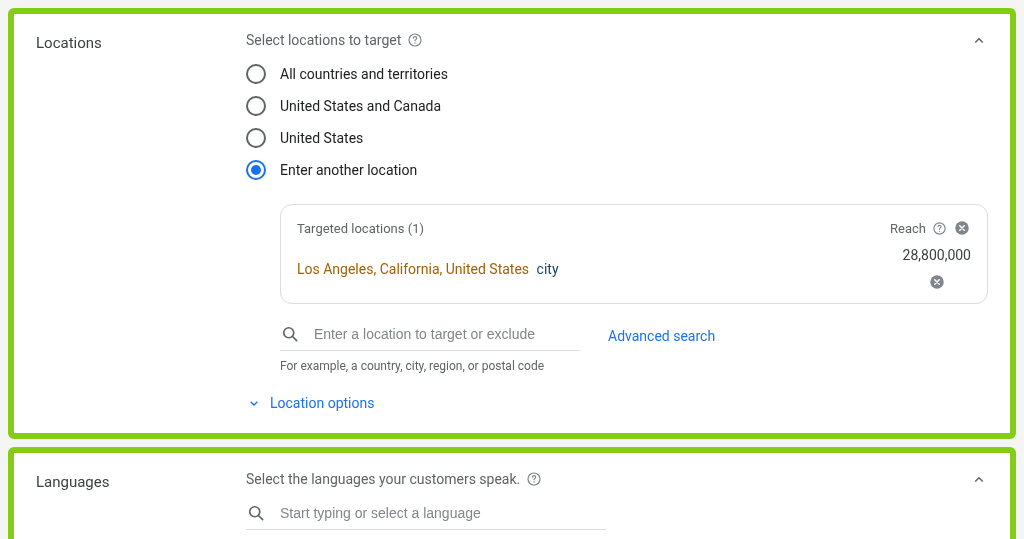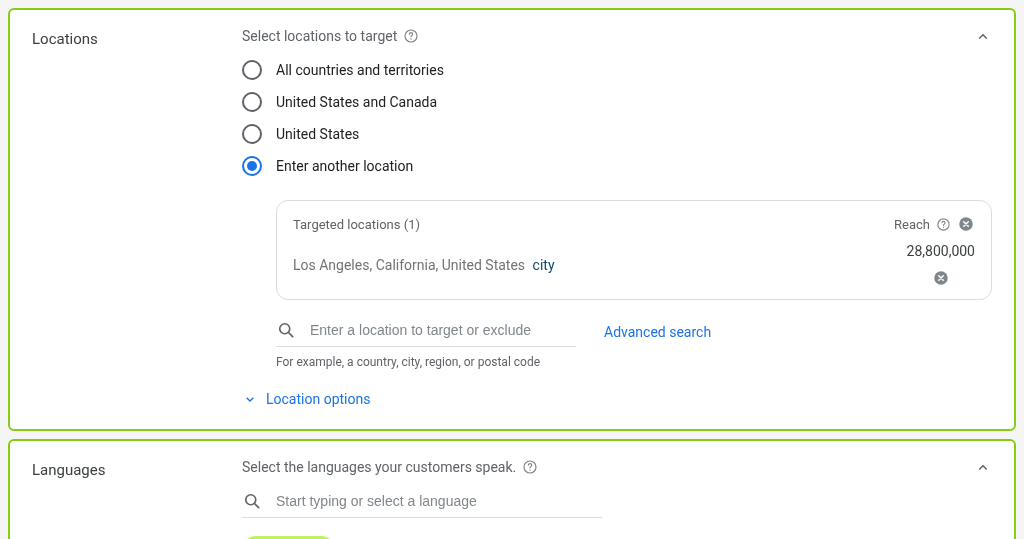--- a/index.html
+++ b/index.html
@@ -4,21 +4,21 @@
   <style>
     * { box-sizing: border-box; margin: 0; padding: 0; }
     body {
       font-family: Roboto, Arial, sans-serif;
       background: #f5f5f5;
       color: #3c4043;
       font-size: 14px;
     }
     .card {
       background: #fff;
-      border: 2px solid #84cc16;
+      border: 6px solid #84cc16;
       border-radius: 6px;
       margin: 8px;
       padding: 18px 22px 22px 22px;
       position: relative;
     }
     .section-row {
       display: flex;
       align-items: flex-start;
     }
     .section-label {
@@ -79,21 +79,21 @@
     .target-header-right {
       display: flex;
       align-items: center;
       gap: 6px;
     }
     .target-row {
       display: flex;
       justify-content: space-between;
       align-items: center;
     }
-    .loc-name { color: #737373; font-size: 14px; }
+    .loc-name { color: #a16207; font-size: 14px; }
     .loc-type { color: #0c4a6e; font-size: 14px; margin-left: 4px; }
     .reach-row {
       display: flex;
       align-items: center;
       gap: 10px;
       flex-direction: column;
     }
     .reach-val { color: #3c4043; font-size: 14px; }
     .help-icon, .close-circle-icon {
       display: inline-flex;

